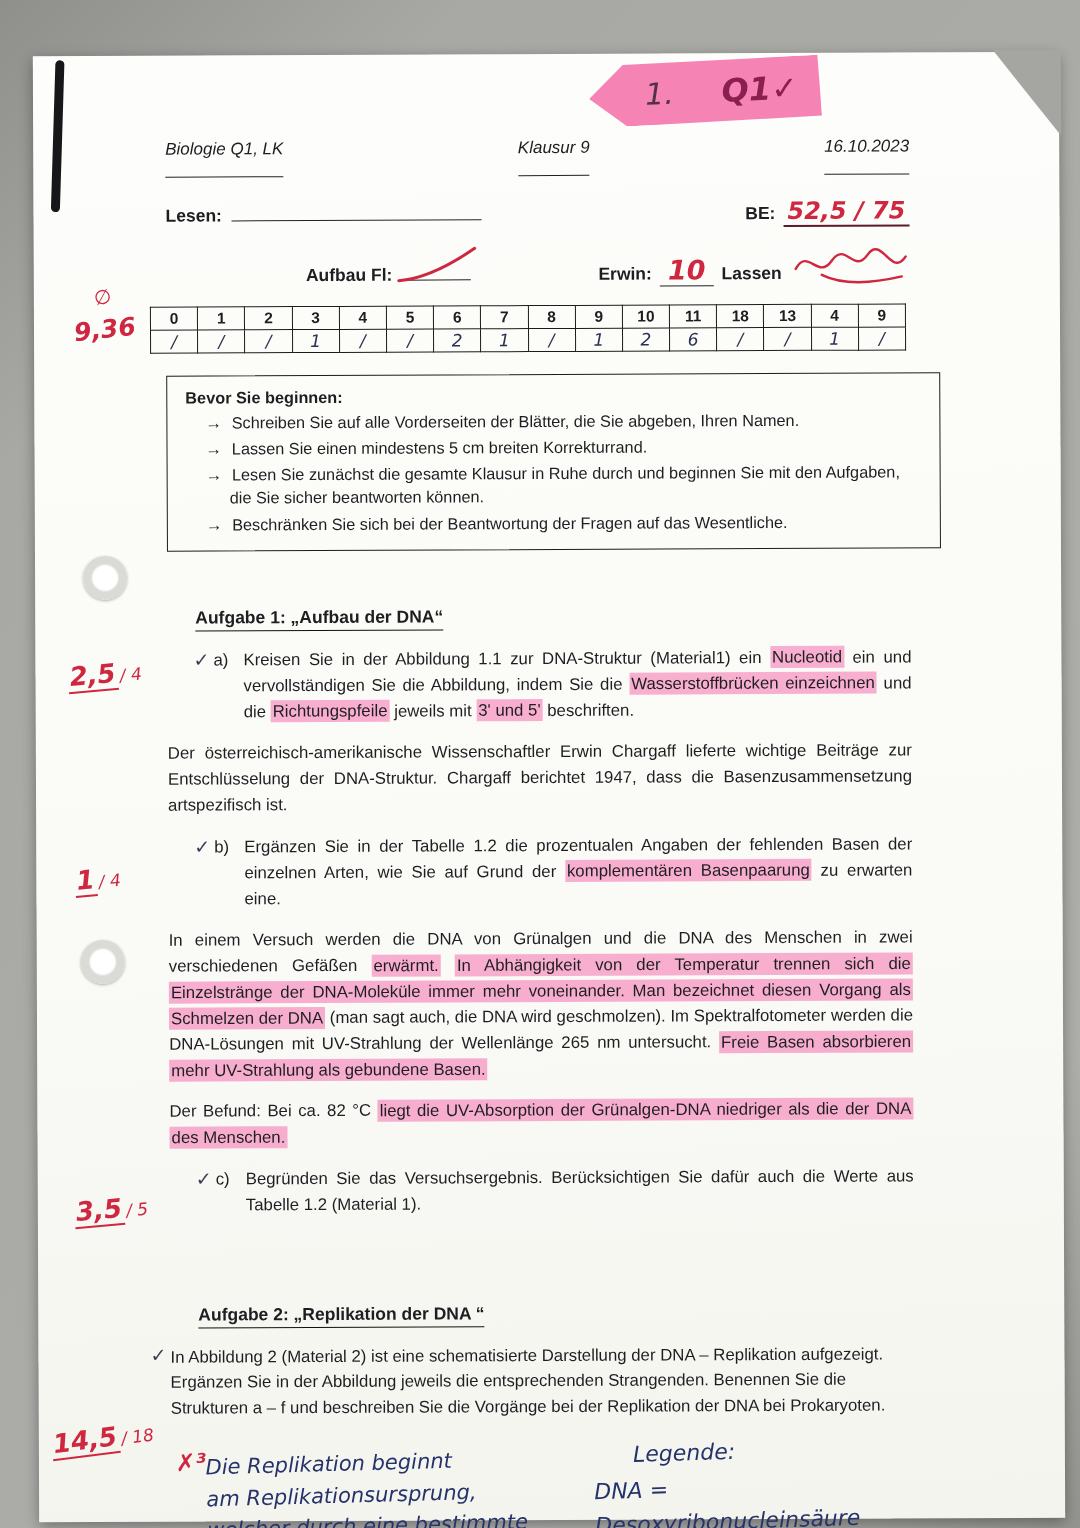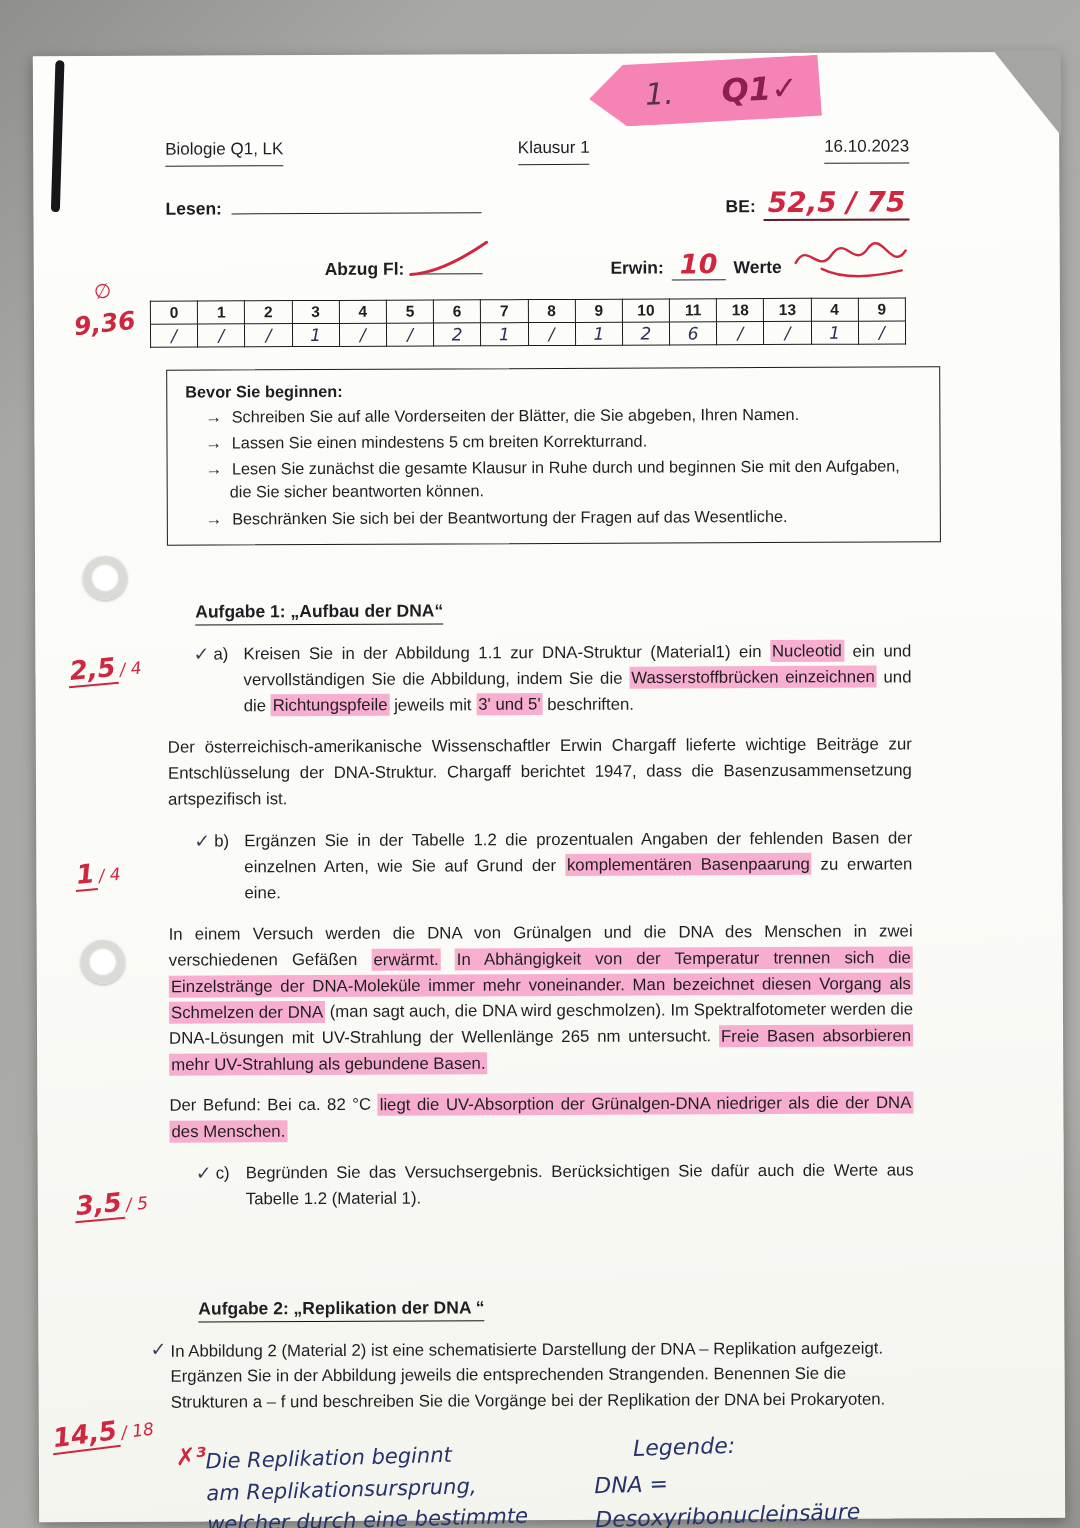--- a/index.html
+++ b/index.html
@@ -27,28 +27,28 @@
           clip-path:polygon(0% 55%, 15% 4%, 99% 0%, 100% 95%, 16% 100%);
           transform:rotate(-2deg); display:flex; align-items:center; gap:48px;
           padding-left:56px; }
   .hand { font-family:"DejaVu Sans", sans-serif; font-style:italic; }
   .flag-no { font-size:30px; color:#50304a; }
   .flag-code { font-size:32px; color:#8a1f50; font-weight:bold; }
 
   .content { position:relative; padding:84px 150px 0 132px; }
 
   .header-row { display:flex; justify-content:space-between; align-items:baseline; font-size:17px; }
-  .u { border-bottom:1.2px solid #222; padding-bottom:6px; }
+  .u { border-bottom:1.2px solid #222; padding-bottom:17px;font-style:italic; }
 
   .name-row { display:flex; align-items:baseline; margin-top:22px; font-size:17.5px; }
   .b { font-weight:bold; }
   .write-line { display:inline-block; width:250px; border-bottom:1.3px solid #222; height:16px; margin-left:10px; }
   .be-group { margin-left:auto; display:flex; align-items:baseline; gap:8px; }
   .hand-red { color:#cf2740; }
-  .be-val { font-size:28px; font-weight:bold; border-bottom:2px solid #5c1b28; padding:0 4px; }
+  .be-val { font-size:24px; font-weight:bold; border-bottom:2px solid #5c1b28; padding:0 4px; }
 
   .abzug-row { display:flex; align-items:baseline; margin-top:10px; font-size:17.5px; justify-content:flex-end; gap:8px; }
   .abzug-line-wrap { position:relative; width:70px; border-bottom:1.3px solid #222; height:18px; margin-right:120px; }
   .red-slash { position:absolute; left:-6px; top:-18px; width:86px; height:40px; }
   .note-val { font-size:27px; font-weight:bold; border-bottom:1.3px solid #222; padding:0 8px; }
   .scribble { margin-left:2px; position:relative; top:8px; }
 
   .table-wrap { position:relative; margin-top:18px; margin-left:-16px; width:756px; }
   table.points { border-collapse:collapse; width:100%; table-layout:fixed; }
   table.points td { border:1.4px solid #1c1c1c; height:23px; text-align:center; font-size:15.5px; }
@@ -106,43 +106,43 @@
 
     <div class="flag">
       <span class="flag-no hand">1.</span>
       <span class="flag-code hand">Q1✓</span>
     </div>
 
     <div class="content">
 
       <div class="header-row">
         <span class="u">Biologie Q1, LK</span>
-        <span class="u">Klausur 1</span>
+        <span class="u">Klausur 9</span>
         <span class="u">16.10.2023</span>
       </div>
 
       <div class="name-row">
         <span class="b">Lesen:</span>
         <span class="write-line"></span>
         <div class="be-group">
           <span class="b">BE:</span>
           <span class="hand hand-red be-val">52,5 / 75</span>
         </div>
       </div>
 
       <div class="abzug-row">
-        <span class="b">Abzug Fl:</span>
+        <span class="b">Aufbau Fl:</span>
         <span class="abzug-line-wrap">
           <svg class="red-slash" viewBox="0 0 86 40">
             <path d="M4,36 Q36,34 80,4" stroke="#cf2740" stroke-width="3" fill="none" stroke-linecap="round"></path>
           </svg>
         </span>
         <span class="b">Erwin:</span>
         <span class="hand hand-red note-val">10</span>
-        <span class="b">Werte</span>
+        <span class="b">Lassen</span>
         <svg class="scribble" width="118" height="42" viewBox="0 0 118 42">
           <path d="M4,24 C16,2 26,36 40,16 S62,30 76,10 S100,34 114,12 M30,30 q28,14 80,2" stroke="#cf2740" stroke-width="2.4" fill="none" stroke-linecap="round"></path>
         </svg>
       </div>
 
       <div class="table-wrap">
         <span class="avg-note hand">∅</span>
         <span class="total-note hand">9,36</span>
         <table class="points">
           <tbody>

